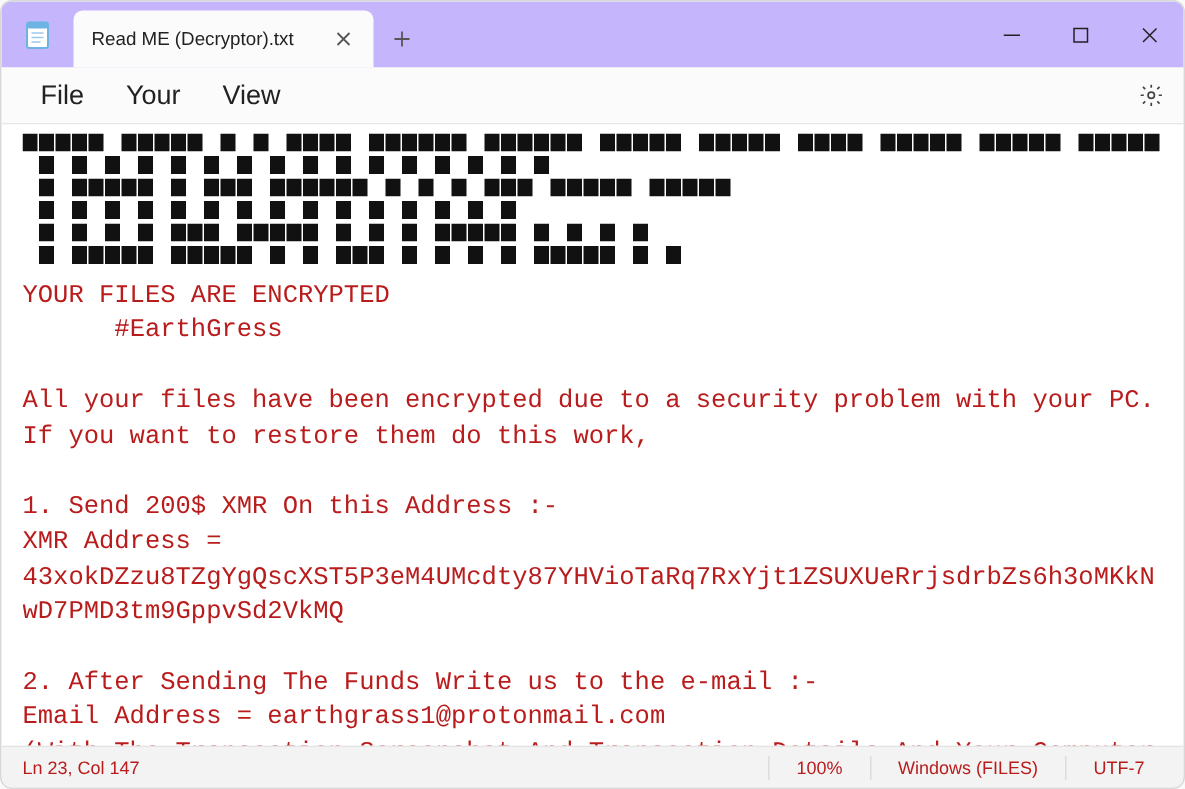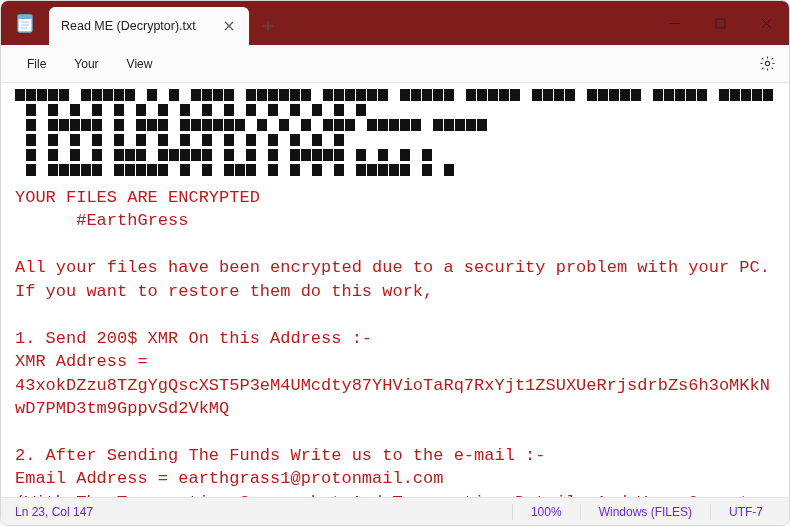--- a/index.html
+++ b/index.html
@@ -13,21 +13,21 @@
     border-radius: 8px;
     display: flex; flex-direction: column;
     overflow: hidden;
     position: relative;
   }
 
   
   .titlebar {
     height: 44px;
     display: flex; align-items: stretch;
-    background: #7f1d1d;
+    background: #c4b5fd;
   }
   .app-icon {
     width: 48px;
     display: flex; align-items: center; justify-content: center;
   }
   .notepad-svg { width: 18px; height: 20px; }
   .tab {
     display: flex; align-items: center;
     background: #fbfbfb;
     border-top-left-radius: 6px;
@@ -61,21 +61,21 @@
 
   
   .menubar {
     height: 38px;
     display: flex; align-items: center;
     background: #fbfbfb;
     padding: 0 6px 0 12px;
     border-bottom: 1px solid #e6e6e6;
   }
   .menu-item {
-    font-size: 12px; color: #222;
+    font-size: 18px; color: #222;
     padding: 6px 14px;
     border-radius: 4px;
   }
   .menubar-spacer { flex: 1; }
   .gear {
     width: 32px; height: 32px;
     display: flex; align-items: center; justify-content: center;
     color: #444;
   }
 
@@ -110,21 +110,21 @@
     width: 10px; height: 12px;
     margin-right: 1px;
   }
 
   
   .statusbar {
     height: 28px;
     background: #f3f3f3;
     border-top: 1px solid #e4e4e4;
     display: flex; align-items: center;
-    font-size: 12px; color: #6d28d9;
+    font-size: 12px; color: #b91c1c;
     padding: 0 8px;
   }
   .status-seg { padding: 0 18px; }
   .status-seg.first { padding-left: 6px; }
   .status-div {
     width: 1px; height: 16px; background: #dcdcdc;
   }
   .status-spacer { flex: 1; }
 </style>
 </head>

